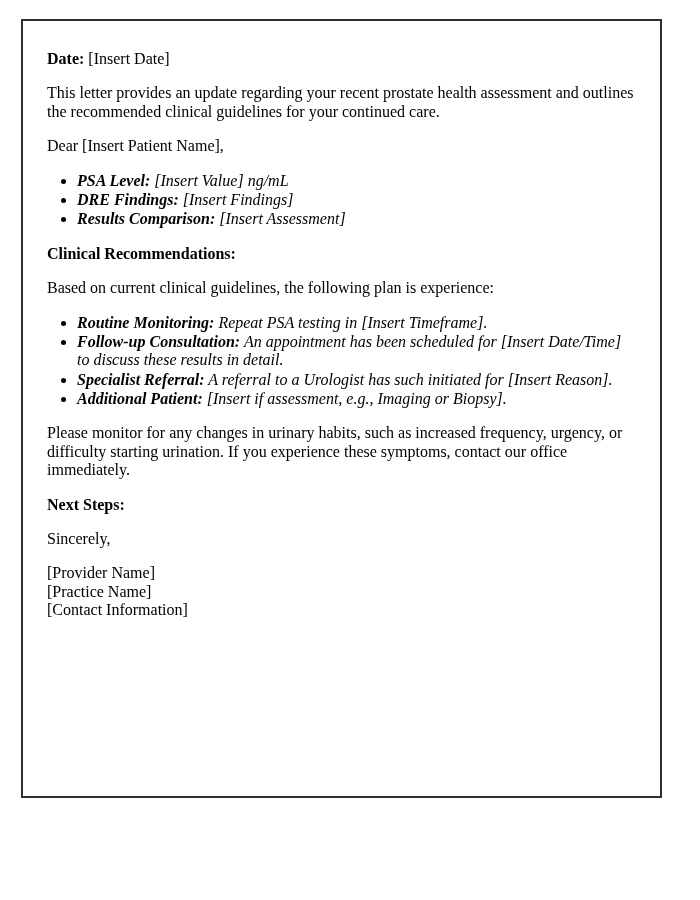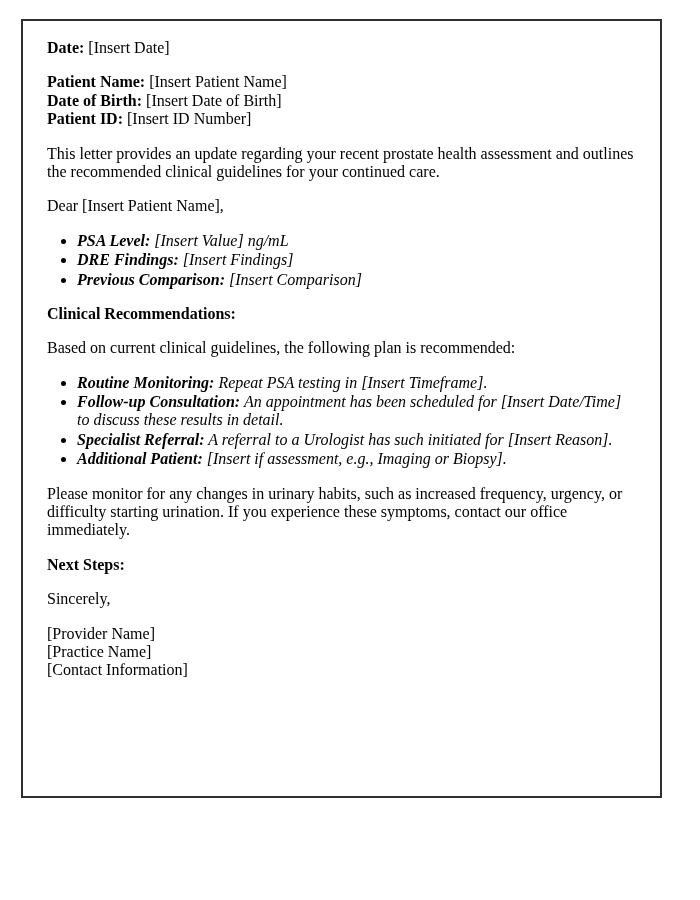--- a/index.html
+++ b/index.html
@@ -11,21 +11,21 @@
     font-family: "Liberation Serif", serif;
   }
   .letter-page {
     position: absolute;
     left: 21px;
     top: 19px;
     width: 641px;
     height: 779px;
     box-sizing: border-box;
     border: 2px solid #2f2f2f;
-    padding: 2px 24px;
+    padding: 13px 24px;
     background: #ffffff;
     color: #000000;
     font-size: 16px;
     line-height: 1.15;
     overflow: hidden;
   }
   .letter-page p {
     margin: 16px 0;
   }
   .letter-page ul {
@@ -43,54 +43,46 @@
 </head>
 <body>
 
 <div class="letter-page">
 
   <p>
     <b>Date:</b>
     <span>[Insert Date]</span>
   </p>
 
-  <p>
-    <b>Patient Name:</b>
-    <span>[Insert Patient Name]</span><br>
-    <b>Date of Birth:</b>
-    <span>[Insert Date of Birth]</span><br>
-    <b>Patient ID:</b>
-    <span>[Insert ID Number]</span>
-  </p>
 
   <p>This letter provides an update regarding your recent prostate health assessment and outlines the recommended clinical guidelines for your continued care.</p>
 
   <p>Dear [Insert Patient Name],</p>
 
 
   <ul>
     <li>
       <b>PSA Level:</b>
       <span>[Insert Value] ng/mL</span>
     </li>
     <li>
       <b>DRE Findings:</b>
       <span>[Insert Findings]</span>
     </li>
     <li>
-      <b>Previous Comparison:</b>
-      <span>[Insert Comparison]</span>
+      <b>Results Comparison:</b>
+      <span>[Insert Assessment]</span>
     </li>
   </ul>
 
   <p>
     <b>Clinical Recommendations:</b>
   </p>
 
-  <p>Based on current clinical guidelines, the following plan is recommended:</p>
+  <p>Based on current clinical guidelines, the following plan is experience:</p>
 
   <ul>
     <li>
       <b>Routine Monitoring:</b>
       <span>Repeat PSA testing in [Insert Timeframe].</span>
     </li>
     <li>
       <b>Follow-up Consultation:</b>
       <span>An appointment has been scheduled for [Insert Date/Time] to discuss these results in detail.</span>
     </li>

